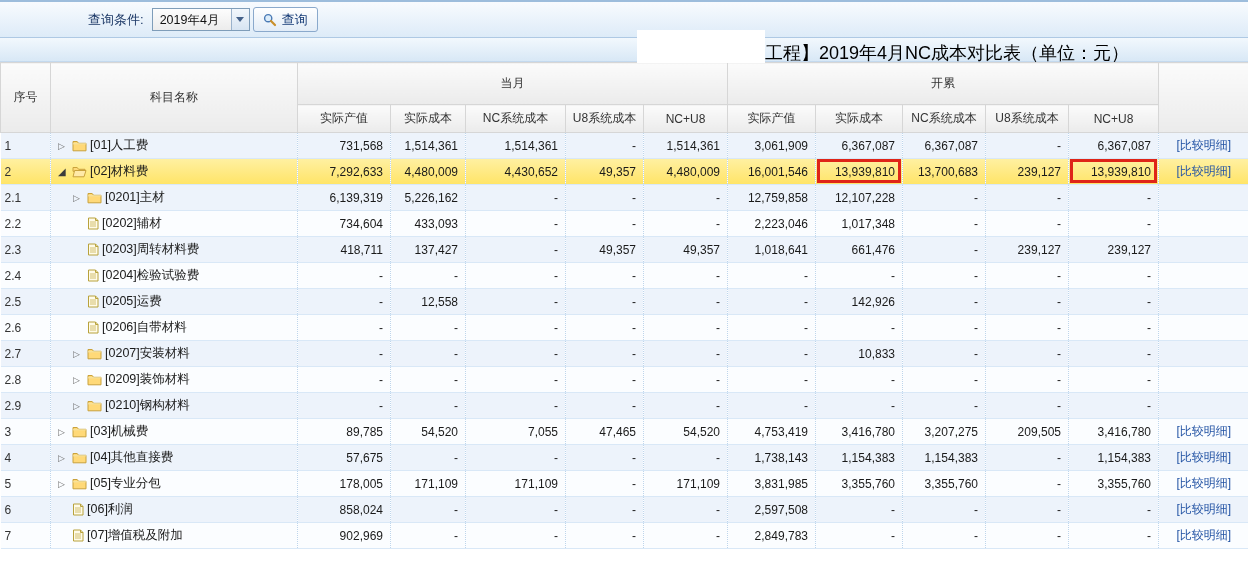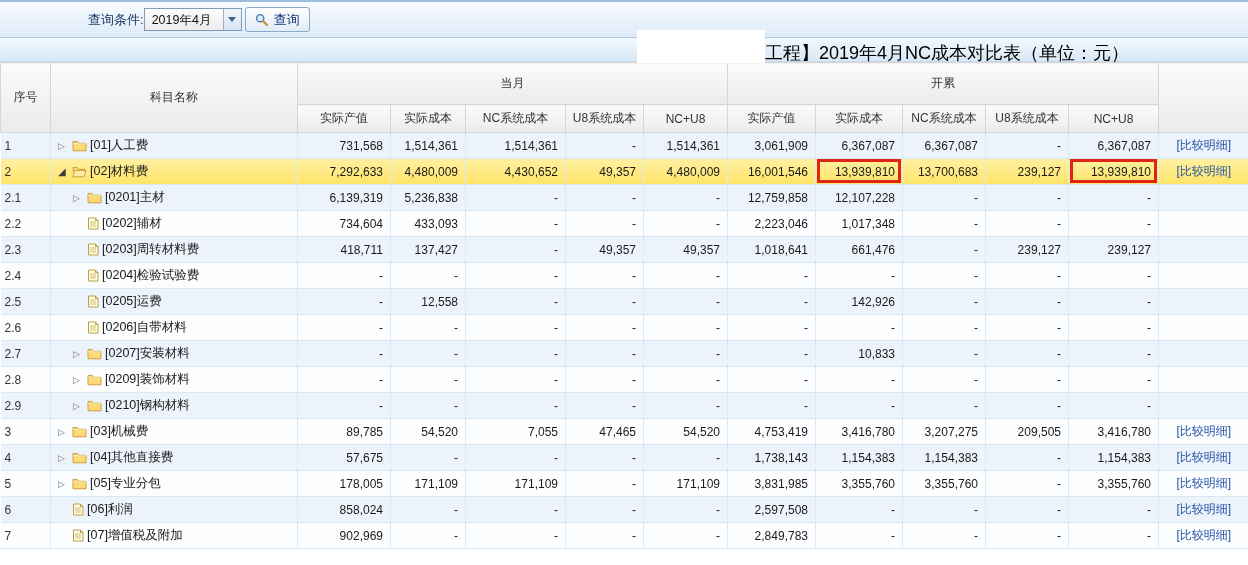--- a/index.html
+++ b/index.html
@@ -15,21 +15,21 @@
   
   .toolbar {
     height: 38px;
     display: flex;
     align-items: center;
     padding-left: 88px;
     background: linear-gradient(#f8fbfe, #ddebf8);
     border-top: 2px solid #9dbddc;
     border-bottom: 1px solid #aec9e4;
   }
-  .toolbar-label { color: #1e3a68; margin-right: 0; font-size: 13px; }
+  .toolbar-label { color: #1e3a68; margin-right: 8px; font-size: 13px; }
   .select {
     display: inline-flex; align-items: stretch;
     width: 98px; height: 23px;
     border: 1px solid #7f9db9; background: linear-gradient(#fdfdfd, #ececec);
     margin-right: 3px; cursor: pointer;
   }
   .select-value { flex: 1; padding: 3px 0 0 7px; font-size: 12.5px; color: #111; white-space: nowrap; }
   .select-arrow {
     width: 18px; border-left: 1px solid #9ab2cc;
     background: linear-gradient(#f2f7fc, #d7e4f2);
@@ -234,21 +234,21 @@
             <span class="tree-icon">
               <svg width="15" height="13" viewBox="0 0 15 13">
                 <path d="M1 2.5 h4.2 l1.4 1.8 H14 v7.5 H1 z" fill="#ffd978" stroke="#c9a23c" stroke-width="1"></path>
                 <path d="M1 4.8 H14" stroke="#f4e4a6" stroke-width="1"></path>
               </svg>
             </span>
             <span class="node-label">[0201]主材</span>
           </div>
         </td>
         <td class="num">6,139,319</td>
-        <td class="num">5,236,838</td>
+        <td class="num">5,226,162</td>
         <td class="num">-</td>
         <td class="num">-</td>
         <td class="num">-</td>
         <td class="num">12,759,858</td>
         <td class="num">12,107,228</td>
         <td class="num">-</td>
         <td class="num">-</td>
         <td class="num">-</td>
         <td class="linkcol"></td>
       </tr>

